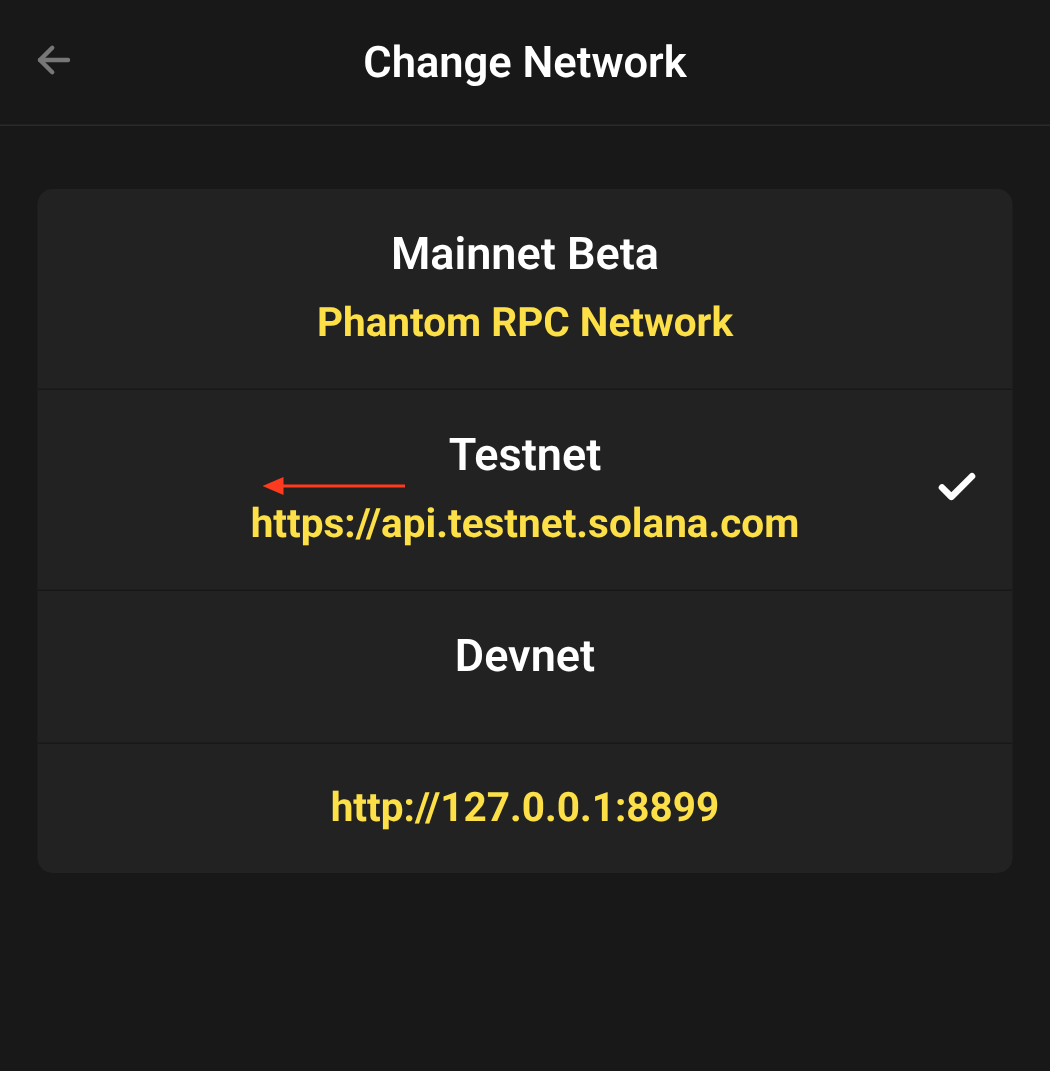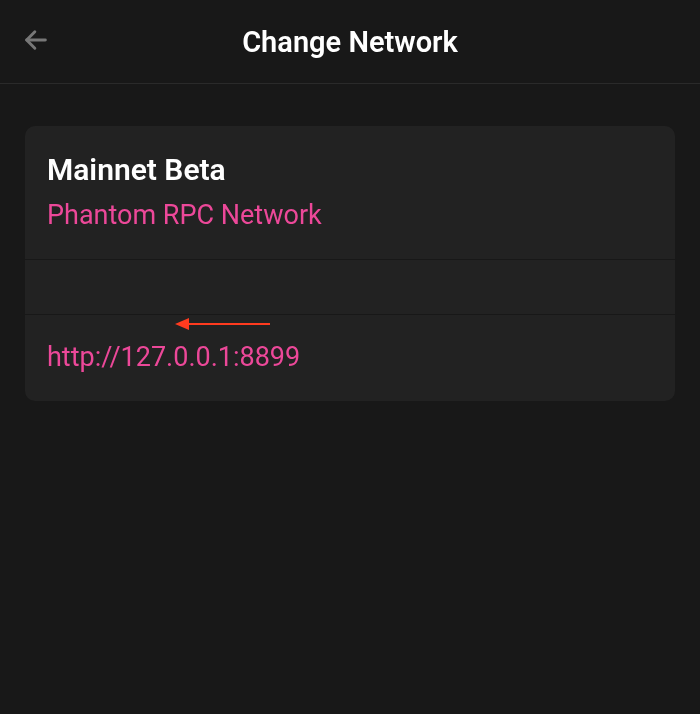--- a/index.html
+++ b/index.html
@@ -39,20 +39,21 @@
     }
     .header-title {
       flex: 1;
       text-align: center;
       font-size: 29px;
       font-weight: 600;
       color: #ffffff;
     }
     .content {
       padding: 42px 25px 0 25px;
+      text-align: center;
     }
     .list {
       background: #222222;
       border-radius: 10px;
       overflow: hidden;
     }
     .list-item {
       padding: 26px 22px 28px 22px;
       border-bottom: 1px solid #181818;
       cursor: pointer;
@@ -62,22 +63,22 @@
       border-bottom: none;
     }
     .item-title {
       font-size: 30px;
       font-weight: 600;
       color: #ffffff;
       margin-bottom: 12px;
     }
     .item-subtitle {
       font-size: 27px;
-      font-weight: 400;
-      color: #ec4899;
+      font-weight: 700;
+      color: #fde047;
     }
     .check-icon {
       position: absolute;
       right: 22px;
       top: 50%;
       transform: translateY(-50%);
     }
     .check-icon svg {
       width: 30px;
       height: 30px;
@@ -105,22 +106,32 @@
 </div>
 
 <div class="content">
   <div class="list">
 
     <div class="list-item">
       <div class="item-title">Mainnet Beta</div>
       <div class="item-subtitle">Phantom RPC Network</div>
     </div>
 
+    <div class="list-item">
+      <div class="item-title">Testnet</div>
+      <div class="item-subtitle">https://api.testnet.solana.com</div>
+      <div class="check-icon">
+        <svg viewBox="0 0 24 24" fill="none" stroke="#ffffff" stroke-width="3.5" stroke-linecap="round" stroke-linejoin="round">
+          <polyline points="20 6 9 17 4 12"></polyline>
+        </svg>
+      </div>
+    </div>
 
     <div class="list-item">
+      <div class="item-title">Devnet</div>
     </div>
 
     <div class="list-item">
       <div class="item-subtitle">http://127.0.0.1:8899</div>
     </div>
 
   </div>
 </div>
 
 <div class="annotation-arrow">

